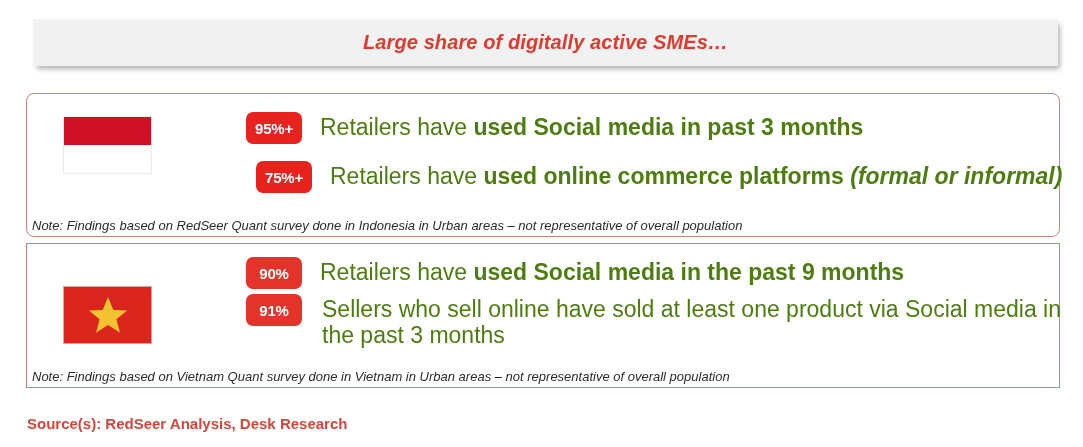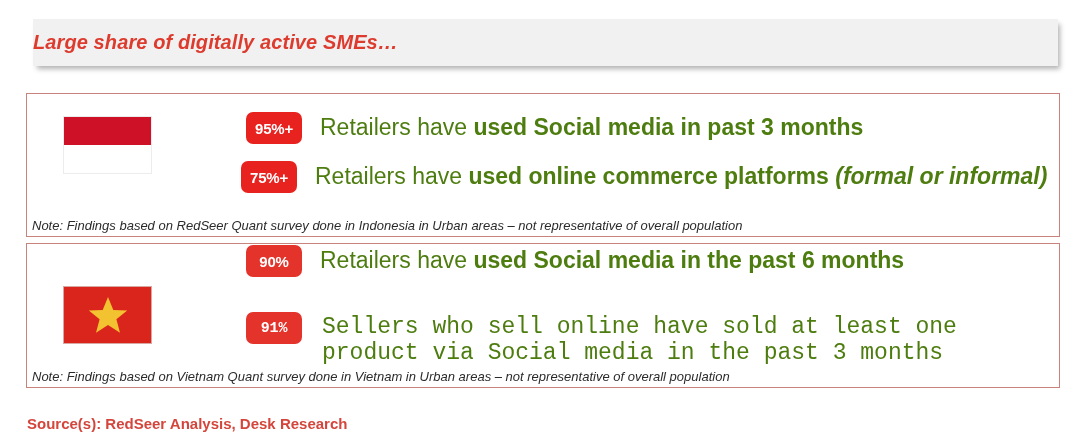--- a/index.html
+++ b/index.html
@@ -17,39 +17,40 @@
   .header-bar {
     position: absolute;
     left: 33px;
     top: 19px;
     width: 1025px;
     height: 47px;
     background: #f1f1f1;
     box-shadow: 3px 4px 5px -1px rgba(0,0,0,0.30);
     display: flex;
     align-items: center;
+    justify-content: center;
   }
   .header-title {
     font-size: 20px;
     font-weight: bold;
     font-style: italic;
     color: #dd3b2e;
     letter-spacing: 0.1px;
     white-space: nowrap;
   }
 
   
   .panel {
     position: absolute;
     left: 26px;
     width: 1034px;
     border: 1px solid #c9837d;
     background: #ffffff;
   }
-  #panel-indonesia { top: 93px; height: 144px; }
+  #panel-indonesia { top: 93px; height: 144px; border-radius: 8px; }
   #panel-vietnam   { top: 243px; height: 145px; }
 
   .panel-body {
     position: relative;
     height: 100%;
   }
 
   
   .flag-wrap {
     position: absolute;
@@ -91,23 +92,23 @@
     transform: translate(-50%, -50%);
   }
 
   
   .stat-row {
     position: absolute;
     display: flex;
     align-items: flex-start;
   }
   #panel-indonesia .row-0 { left: 219px; top: 18px; }
-  #panel-indonesia .row-1 { left: 214px; top: 67px; }
-  #panel-vietnam   .row-0 { left: 219px; top: 1px; }
-  #panel-vietnam   .row-1 { left: 219px; top: 68px; font-family: Liberation Mono, monospace; }
+  #panel-indonesia .row-1 { left: 229px; top: 67px; }
+  #panel-vietnam   .row-0 { left: 219px; top: 13px; }
+  #panel-vietnam   .row-1 { left: 219px; top: 50px; }
 
   .badge {
     flex: 0 0 auto;
     width: 56px;
     height: 32px;
     background: #e8231f;
     border-radius: 7px;
     color: #ffffff;
     font-size: 15px;
     font-weight: bold;
@@ -198,21 +199,21 @@
       <div class="flag-vn">
         <svg width="40" height="38" viewBox="0 0 40 38">
           <polygon points="20,1 25.3,13.9 39.2,14.5 28.4,23.2 32,36.7 20,29 8,36.7 11.6,23.2 0.8,14.5 14.7,13.9" fill="#f2c230"></polygon>
         </svg>
       </div>
     </div>
 
     <div class="stat-row row-0">
       <div class="badge">90%</div>
       <div class="stat-text">
-        <span>Retailers have </span><b>used Social media in the past 6 months</b>
+        <span>Retailers have </span><b>used Social media in the past 9 months</b>
       </div>
     </div>
 
     <div class="stat-row row-1">
       <div class="badge">91%</div>
       <div class="stat-text wrap">Sellers who sell online have sold at least one product via Social media in the past 3 months</div>
     </div>
 
     <div class="panel-note">Note: Findings based on Vietnam Quant survey done in Vietnam in Urban areas – not representative of overall population</div>
   </div>

